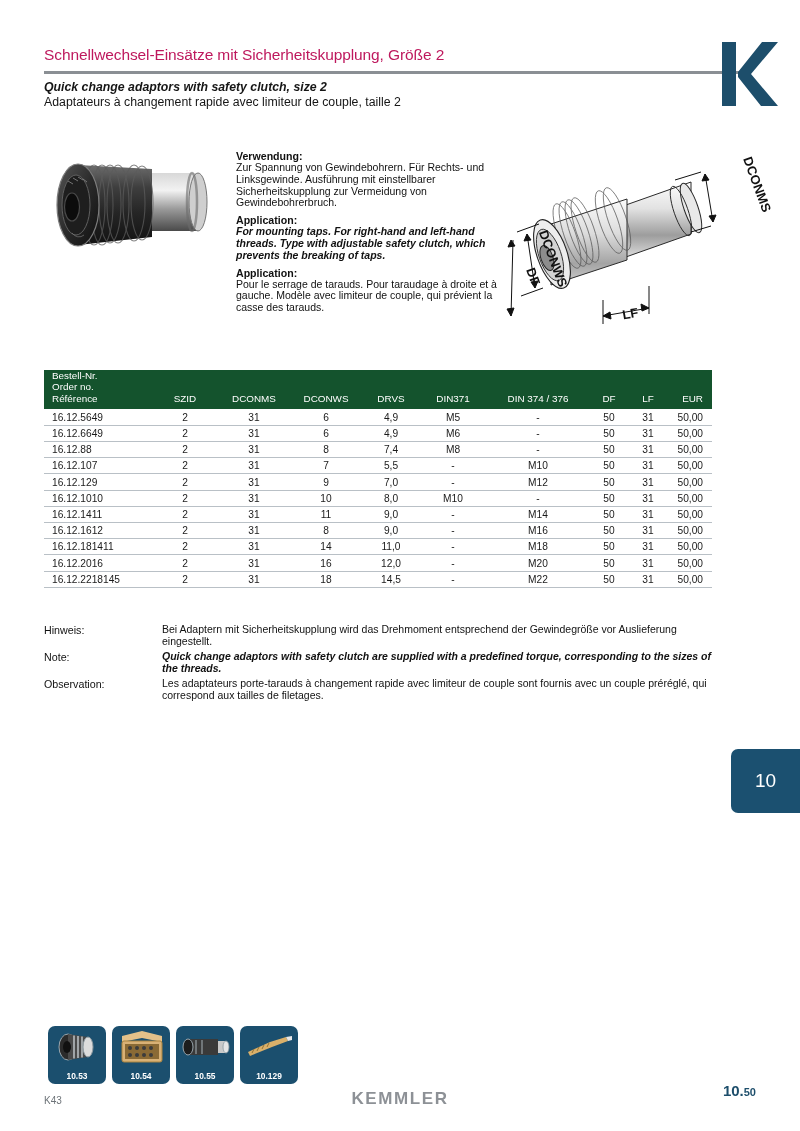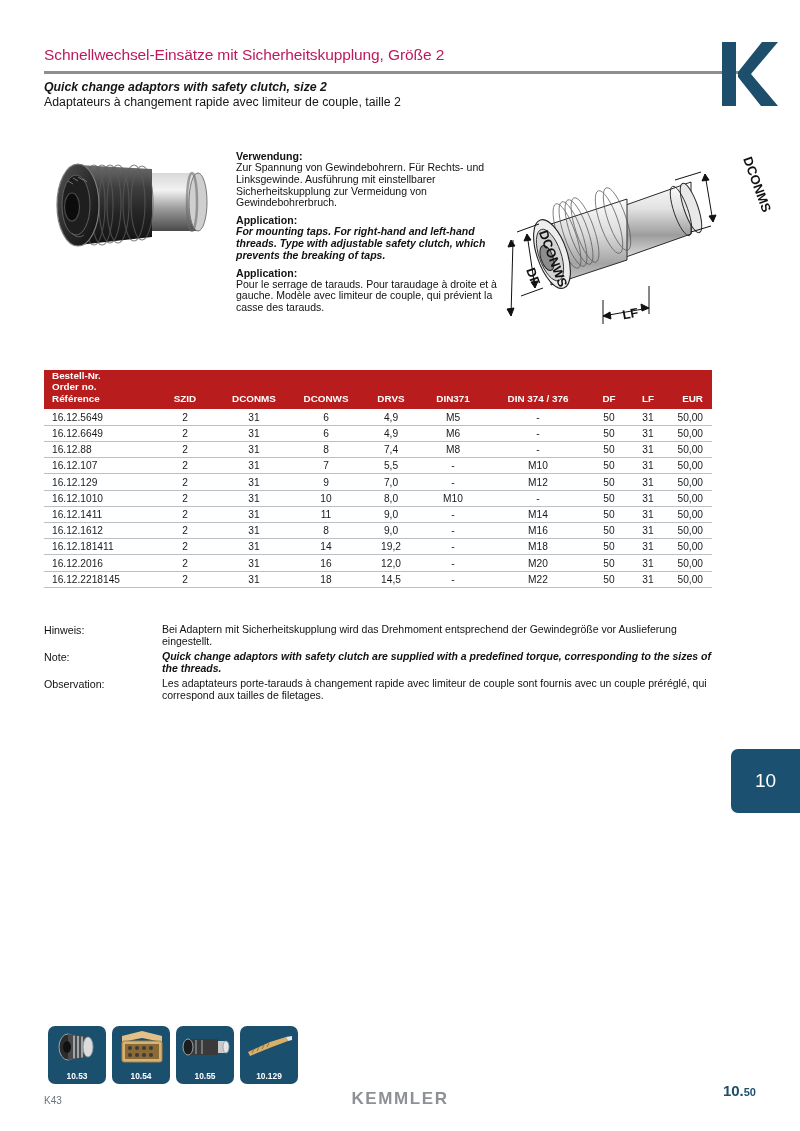--- a/index.html
+++ b/index.html
@@ -48,22 +48,22 @@
   .apptext .body { font-size: 10.5px; line-height: 11.8px; color: #111; }
   .apptext .body.ital { font-style: italic; font-weight: 600; }
 
   
   .drawing { position: absolute; left: 505px; top: 148px; width: 295px; height: 195px; }
 
   
   .tablewrap { position: absolute; left: 44px; top: 370px; width: 668px; }
   table.spec { border-collapse: collapse; width: 668px; table-layout: fixed; }
   table.spec thead th {
-    background: #b91c1c; color: #ffffff;
-    font-size: 9.9px; font-weight: 700;
+    background: #14532d; color: #ffffff;
+    font-size: 9.9px; font-weight: 400;
     vertical-align: bottom; padding: 0 4px 5px 4px; height: 28px;
   }
   table.spec thead th.ref { text-align: left; padding-left: 8px; }
   .ref-stack { line-height: 11.4px; }
   table.spec tbody td {
     font-size: 10.2px; color: #1a1a1a;
     border-bottom: 1px solid #b9c0c6;
     height: 16.2px; padding: 0 4px; text-align: center;
   }
   table.spec tbody td.ref { text-align: left; padding-left: 8px; }
@@ -377,21 +377,21 @@
           <td>M16</td>
           <td>50</td>
           <td>31</td>
           <td class="eur">50,00</td>
         </tr>
         <tr>
           <td class="ref">16.12.181411</td>
           <td>2</td>
           <td>31</td>
           <td>14</td>
-          <td>19,2</td>
+          <td>11,0</td>
           <td>-</td>
           <td>M18</td>
           <td>50</td>
           <td>31</td>
           <td class="eur">50,00</td>
         </tr>
         <tr>
           <td class="ref">16.12.2016</td>
           <td>2</td>
           <td>31</td>

